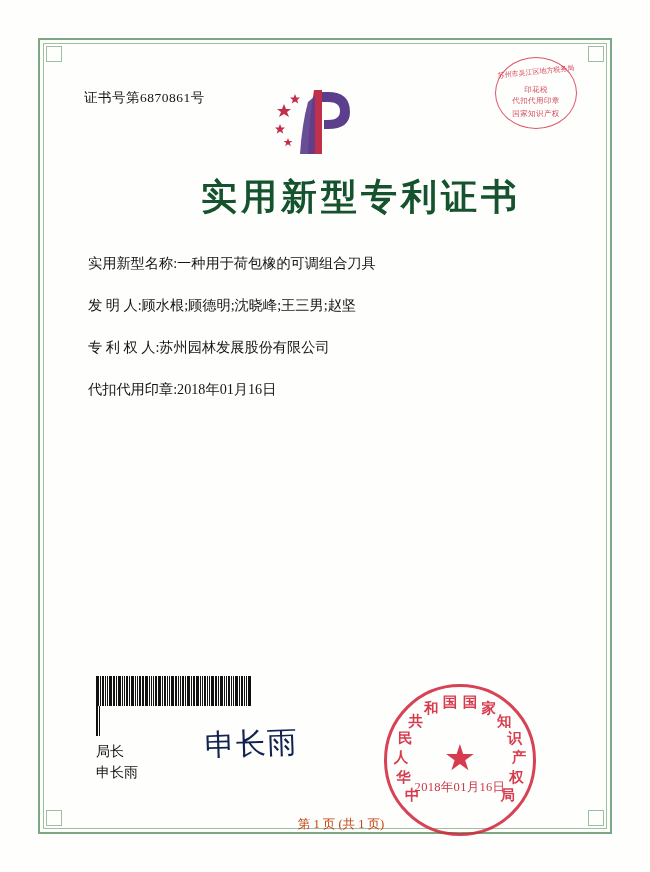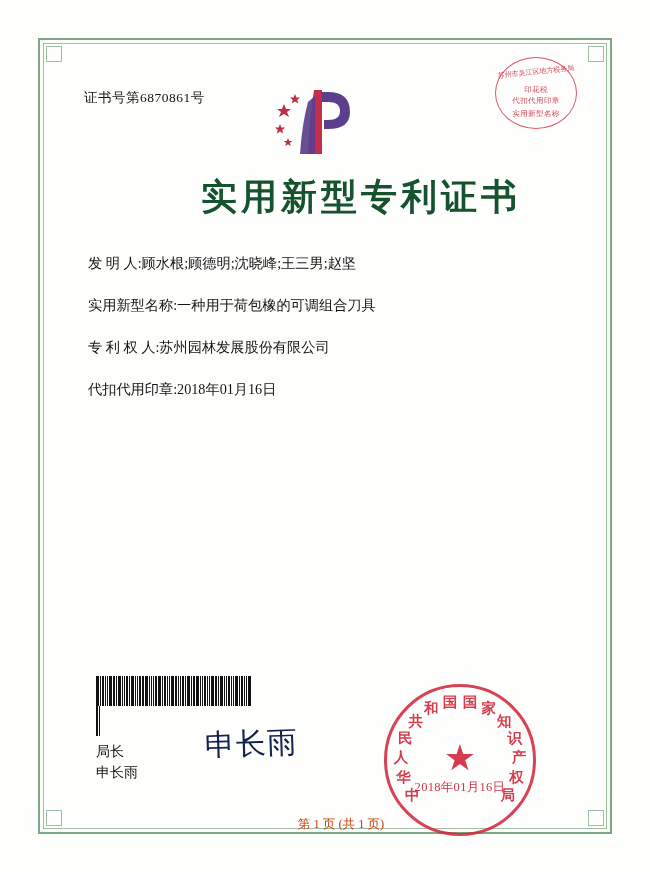--- a/index.html
+++ b/index.html
@@ -254,31 +254,31 @@
         <polygon points="20,56 21.2,59 24.4,59 21.8,61 22.8,64.2 20,62.3 17.2,64.2 18.2,61 15.6,59 18.8,59"></polygon>
       </g>
     </svg>
   </div>
 
   <div class="stamp-top">
     <div class="stamp-top-oval"></div>
     <div class="stamp-top-arc">苏州市吴江区地方税务局</div>
     <div class="stamp-top-text" style="top:28px;">印花税</div>
     <div class="stamp-top-text" style="top:39px;">代扣代用印章</div>
-    <div class="stamp-top-text" style="top:52px;">实用新型名称</div>
+    <div class="stamp-top-text" style="top:52px;">国家知识产权</div>
   </div>
 
   <div class="main-title">实用新型专利证书</div>
 
   <div class="fields">
     <div class="field-row">
-      <span class="field-label">发  明  人:</span><span class="field-value">顾水根;顾德明;沈晓峰;王三男;赵坚</span>
+      <span class="field-label">实用新型名称:</span><span class="field-value">一种用于荷包橡的可调组合刀具</span>
     </div>
     <div class="field-row">
-      <span class="field-label">实用新型名称:</span><span class="field-value">一种用于荷包橡的可调组合刀具</span>
+      <span class="field-label">发  明  人:</span><span class="field-value">顾水根;顾德明;沈晓峰;王三男;赵坚</span>
     </div>
     <div class="field-row">
       <span class="field-label">专 利 权 人:</span><span class="field-value">苏州园林发展股份有限公司</span>
     </div>
     <div class="field-row">
       <span class="field-label">代扣代用印章:</span><span class="field-value">2018年01月16日</span>
     </div>
   </div>
 
   <div class="body-text">

